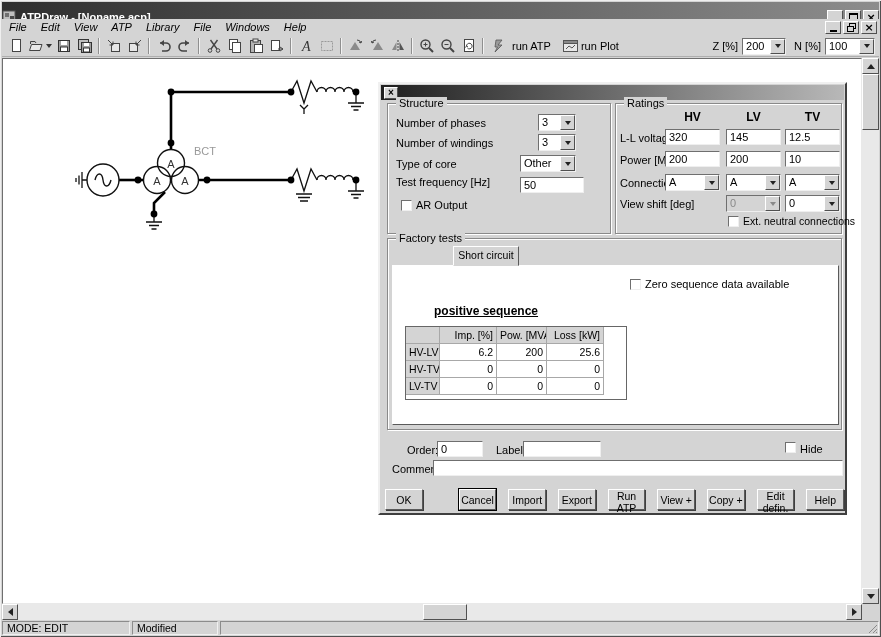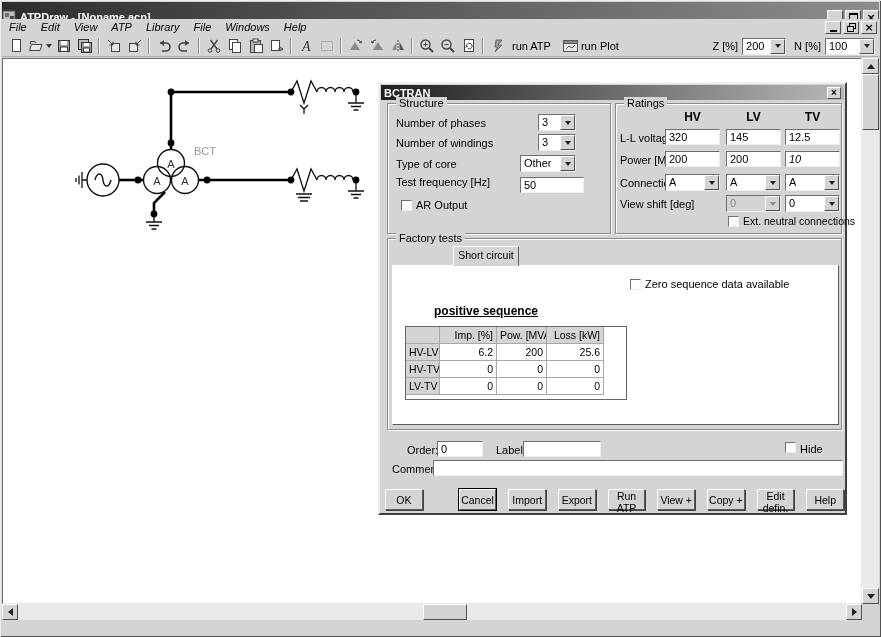--- a/index.html
+++ b/index.html
@@ -383,21 +383,20 @@
       </div>
     <div class="thumb" style="left:421px;top:0;width:44px;height:16px;"></div>
     <div class="sbtn" style="right:0;top:0;width:16px;height:16px;">
         <span class="tri-r"></span>
       </div>
   </div>
   <div class="corner"></div>
 
   <div class="dialog">
     <div class="dtitle">
-      <span class="ttext">BCTRAN</span>
       <button class="dclose"><span>×</span></button>
     </div>
 
     <div class="groupbox" style="left:7px;top:19px;width:224px;height:131px;">
       <span class="legend">Structure</span>
       <span class="flabel" style="left:8px;top:13px;">Number of phases</span>
       <span class="flabel" style="left:8px;top:33px;">Number of windings</span>
       <span class="flabel" style="left:8px;top:54px;">Type of core</span>
       <span class="flabel" style="left:8px;top:72px;">Test frequency [Hz]</span>
       <span class="combo" style="left:150px;top:10px;width:38px;">
@@ -428,21 +427,21 @@
       <span class="colhead" style="left:49px;top:6px;width:55px;">HV</span>
       <span class="colhead" style="left:110px;top:6px;width:55px;">LV</span>
       <span class="colhead" style="left:169px;top:6px;width:55px;">TV</span>
       <span class="flabel" style="left:4px;top:28px;">L-L voltage [kV]</span>
       <input class="field" style="left: 49px; top: 25px; width: 55px;" value="320">
       <input class="field" style="left: 110px; top: 25px; width: 55px;" value="145">
       <input class="field" style="left: 169px; top: 25px; width: 55px;" value="12.5">
       <span class="flabel" style="left:4px;top:50px;">Power [MVA]</span>
       <input class="field" style="left: 49px; top: 47px; width: 55px;" value="200">
       <input class="field" style="left: 110px; top: 47px; width: 55px;" value="200">
-      <input class="field" style="left: 169px; top: 47px; width: 55px; font-style: italic;" value="10">
+      <input class="field" style="left: 169px; top: 47px; width: 55px;" value="10">
       <span class="flabel" style="left:4px;top:73px;">Connections</span>
       <span class="combo" style="left:49px;top:70px;width:55px;">
         <span class="cval">A</span>
         <span class="cbtn">
             <span class="tri-d" style="border-left-width:3px;border-right-width:3px;border-top-width:4px;"></span>
           </span>
       </span>
       <span class="combo" style="left:110px;top:70px;width:55px;">
         <span class="cval">A</span>
         <span class="cbtn">
@@ -522,14 +521,23 @@
       <button class="btn">Import</button>
       <button class="btn">Export</button>
       <button class="btn">Run ATP</button>
       <button class="btn">View +</button>
       <button class="btn">Copy +</button>
       <button class="btn">Edit defin.</button>
       <button class="btn">Help</button>
     </div>
   </div>
 
+  <div class="statusbar">
+    <span class="spanel" style="width:128px;">MODE: EDIT</span>
+    <span class="spanel" style="width:86px;">Modified</span>
+    <span class="spanel" style="flex:1;position:relative;">
+      <svg width="10" height="10" style="position:absolute;right:0;bottom:0;">
+        <path d="M9 1 L1 9 M9 5 L5 9 M9 8 L8 9" stroke="#8a8a8a"></path>
+      </svg>
+    </span>
+  </div>
 
 </div>
 
 </body></html>

